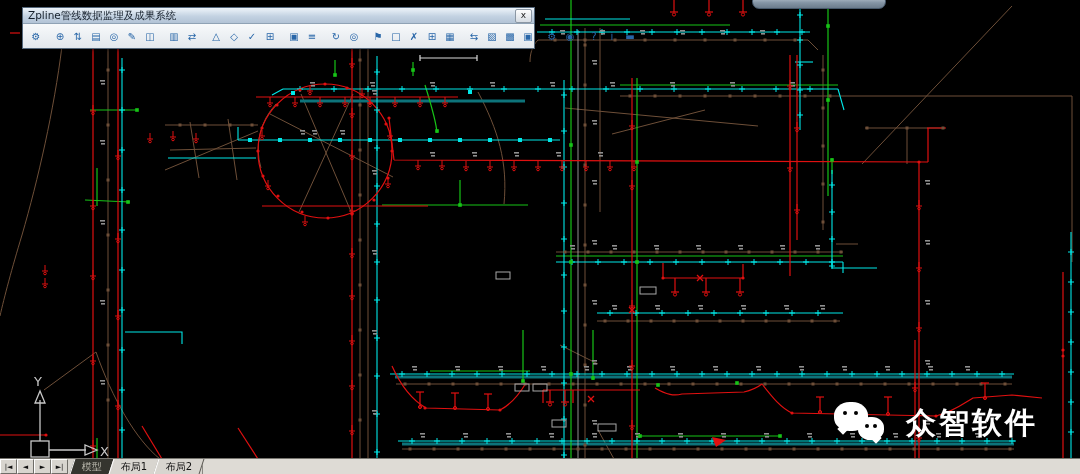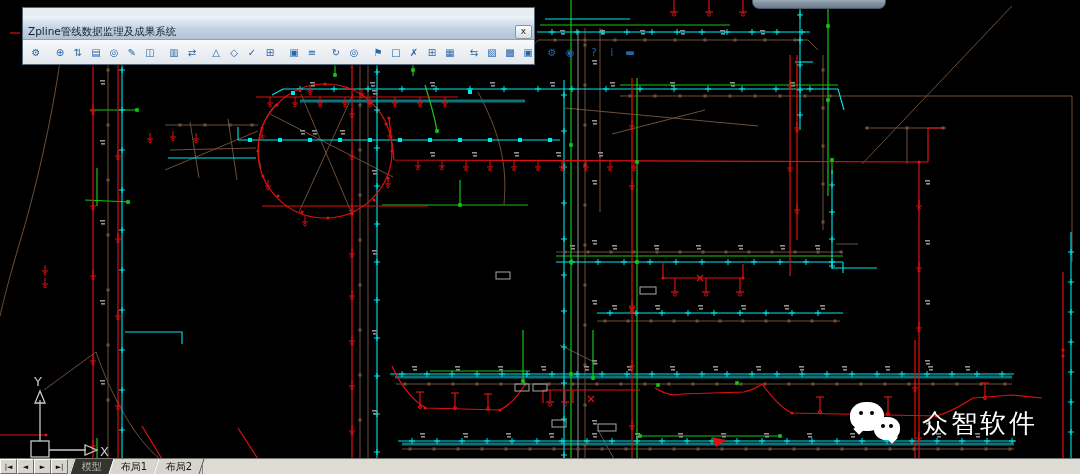--- a/index.html
+++ b/index.html
@@ -10,37 +10,37 @@
   
   .sliver{position:absolute;left:752px;top:-6px;width:132px;height:13px;
           background:linear-gradient(#cdd6df,#8494a4 60%,#6c7c8c);
           border:1px solid #47586a;border-radius:7px;}
   
   .toolwin{position:absolute;left:22px;top:7px;width:511px;
            border:1px solid #55687c;box-shadow:0 1px 3px rgba(0,0,0,.6);
            background:#e9edf2;}
   .titlebar{height:15px;display:flex;align-items:center;
             background:linear-gradient(#eef4fa,#c3d2e2 55%,#b2c3d6);
-            border-bottom:1px solid #8fa2b5;padding:8px 2px 0 5px;margin-top:8px;}
+            border-bottom:1px solid #8fa2b5;padding:0 2px 0 5px;}
   .titlebar .ttl{flex:1;font-size:10.5px;color:#16202c;line-height:15px;
                  white-space:nowrap;overflow:hidden;}
   .closebtn{width:15px;height:12px;font-size:9px;line-height:11px;text-align:center;
             color:#222;background:linear-gradient(#fdfdfd,#d7dde4);
             border:1px solid #8b97a4;border-radius:2px;cursor:default;}
   .toolrow{display:flex;align-items:center;height:24px;padding:0 4px;
            background:linear-gradient(#f7f9fb,#e2e7ec);}
   .tgroup{display:flex;align-items:center;}
   .tsep{width:1px;height:16px;background:#aab3bd;margin:0 3px;
         box-shadow:1px 0 0 #fff;}
   .ticon{width:15px;height:15px;margin:0 0.5px;display:flex;align-items:center;justify-content:center;
          font-size:10px;color:#2866a8;border:1px solid transparent;border-radius:2px;
          background:transparent;}
   
   .watermark{position:absolute;right:42px;bottom:28px;display:flex;align-items:center;gap:14px;}
-  .wmtext{color:#fff;font-size:26px;font-weight:normal;letter-spacing:3px;}
+  .wmtext{color:#fff;font-size:30px;font-weight:bold;letter-spacing:3px;}
   .wechat{position:relative;width:58px;height:46px;}
   .bub{position:absolute;background:#fff;border-radius:46%;}
   .bub.big{left:0;top:2px;width:34px;height:29px;}
   .bub.small{left:24px;top:17px;width:26px;height:23px;}
   .bub:after{content:"";position:absolute;width:8px;height:8px;background:#fff;
              bottom:-2px;transform:rotate(45deg);}
   .bub.big:after{left:5px;}
   .bub.small:after{right:4px;}
   .eye{position:absolute;width:4px;height:4px;border-radius:50%;background:#000;}
   

